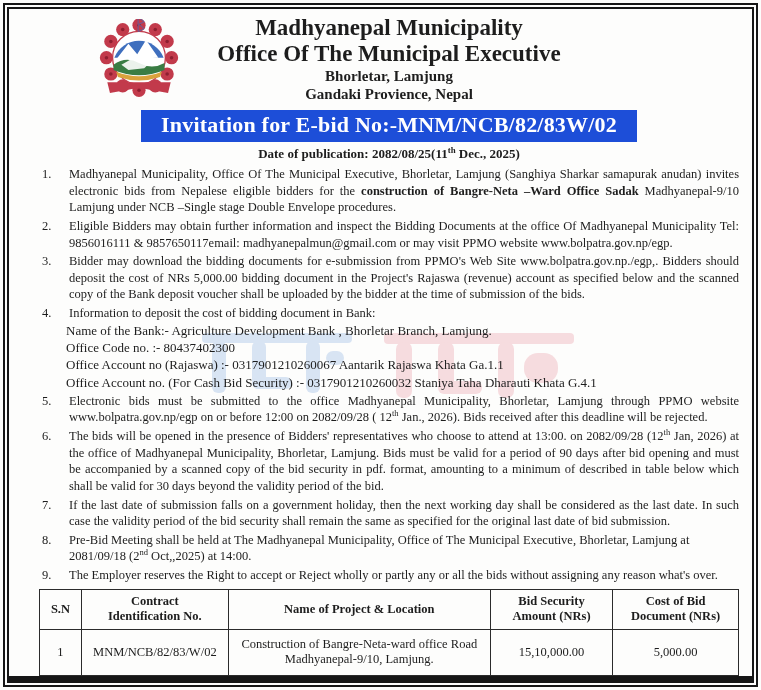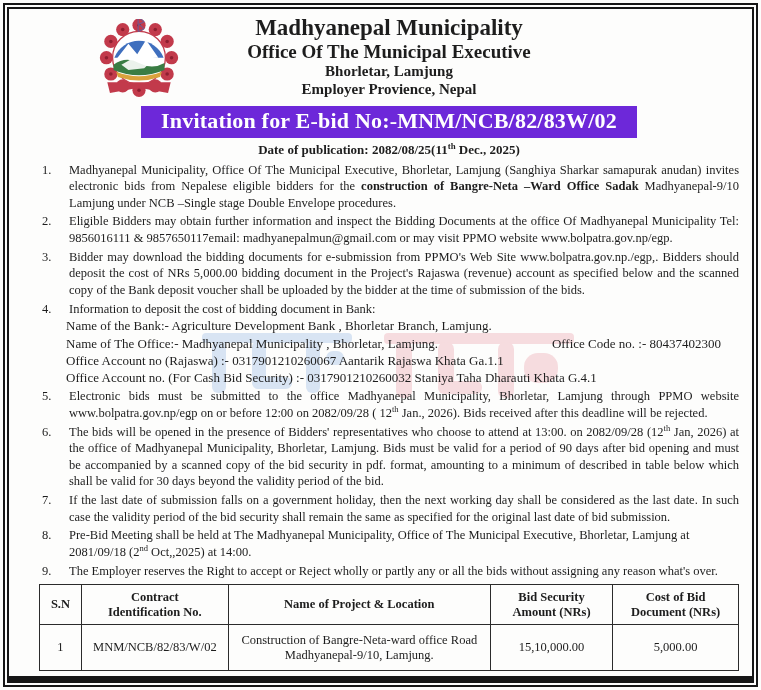--- a/index.html
+++ b/index.html
@@ -28,28 +28,28 @@
   .watermark{
     position:absolute; left:185px; top:318px; width:390px; height:82px;
     z-index:0; opacity:.22; pointer-events:none;
   }
   .content{position:relative; z-index:1;}
 
   
   .logo{position:absolute; left:52px; top:6px; width:96px; height:88px;}
   .titles{text-align:center; padding-top:2px;}
   .t1{font-size:23px; font-weight:bold; line-height:1.12;}
-  .t2{font-size:19px; font-weight:bold; line-height:1.12;}
+  .t2{font-size:23px; font-weight:bold; line-height:1.12;}
   .t3{font-size:15px; font-weight:bold; line-height:1.22;}
   .t4{font-size:15px; font-weight:bold; line-height:1.22;}
 
   .banner-wrap{text-align:center; margin-top:7px;}
   .banner{
     display:inline-block;
-    background:#6d28d9; color:#ffffff;
+    background:#1d4ed8; color:#ffffff;
     font-size:22px; font-weight:bold;
     padding:2px 20px 4px 20px;
     letter-spacing:.2px;
   }
   .pub{
     text-align:center; font-weight:bold;
     font-size:13px; margin-top:4px;
   }
   sup{font-size:68%; vertical-align:super; line-height:0;}
   .bold{font-weight:bold;}
@@ -160,21 +160,21 @@
 
           <path d="M14 72 L86 72 L83 84 L50 78 L17 84 Z" fill="#c23a4b"></path>
 
           <path d="M49 -2 L56 3 L50 6 L56 11 L50 14 L49 14 Z" fill="#c23a4b" stroke="#3f6fbe" stroke-width="0.8"></path>
         </svg>
 
         <div class="titles">
           <div class="t1">Madhyanepal Municipality</div>
           <div class="t2">Office Of The Municipal Executive</div>
           <div class="t3">Bhorletar, Lamjung</div>
-          <div class="t4">Employer Provience, Nepal</div>
+          <div class="t4">Gandaki Provience, Nepal</div>
         </div>
 
         <div class="banner-wrap">
           <div class="banner">Invitation for E-bid No:-MNM/NCB/82/83W/02</div>
         </div>
 
         <div class="pub"><span>Date of publication: 2082/08/25(11</span><sup>th</sup><span> Dec., 2025)</span></div>
 
         <div class="items">
 
@@ -195,21 +195,20 @@
 
           <div class="item" style="margin-bottom:0">
             <span class="num">4.</span>
             <span class="body" style="text-align:left"><span>Information to deposit the cost of bidding document in Bank:</span></span>
           </div>
           <div class="sublines">
             <div class="subline">
               <span>Name of the Bank:- Agriculture Development Bank , Bhorletar Branch, Lamjung.</span>
             </div>
             <div class="subline">
-              <span>Name of The Office:- Madhyanepal Municipality , Bhorletar, Lamjung.</span>
               <span class="right">Office Code no. :- 80437402300</span>
             </div>
             <div class="subline">
               <span>Office Account no (Rajaswa) :- 0317901210260067 Aantarik Rajaswa Khata Ga.1.1</span>
             </div>
             <div class="subline">
               <span>Office Account no. (For Cash Bid Security) :- 0317901210260032 Staniya Taha Dharauti Khata G.4.1</span>
             </div>
           </div>
 

